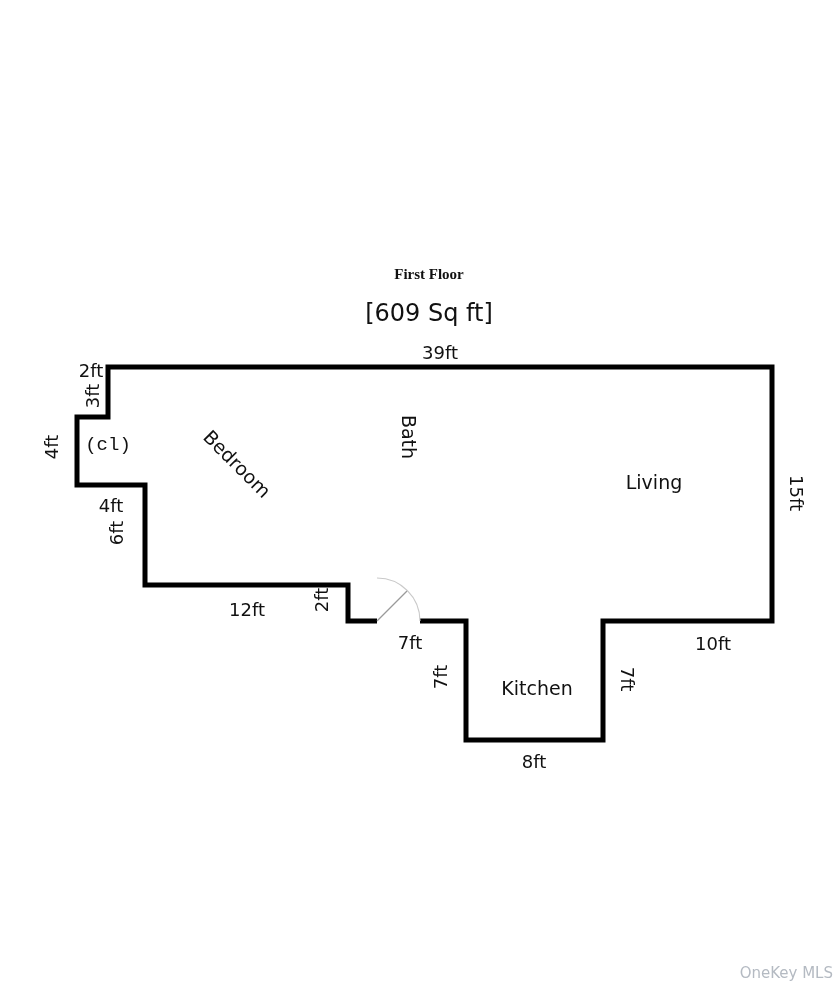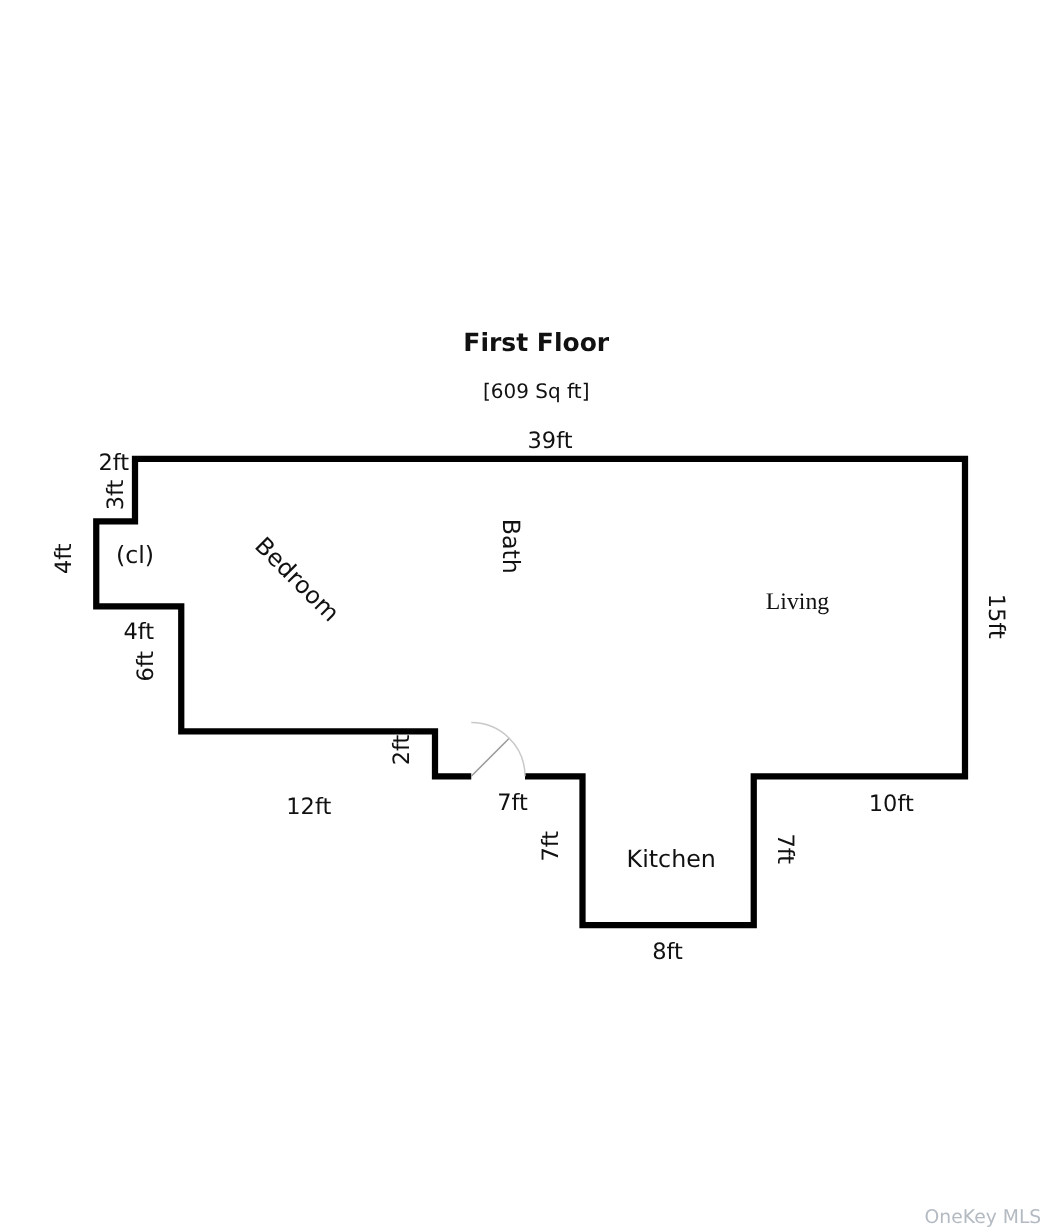--- a/index.html
+++ b/index.html
@@ -45,25 +45,26 @@
     font-size: 18px;
     line-height: 1;
   }
   .room {
     font-size: 19px;
   }
   .rccw { transform: translate(-50%, -50%) rotate(-90deg); }
   .rcw  { transform: translate(-50%, -50%) rotate(90deg); }
   .rdiag { transform: translate(-50%, -50%) rotate(45deg); }
   .title {
-    font-size: 20px;
+    font-size: 15px;
     font-weight: bold;
+    font-family: Liberation Serif, serif;
   }
   .subtitle {
-    font-size: 16px;
+    font-size: 24px;
   }
   .watermark {
     position: absolute;
     right: 6px;
     top: 964px;
     font-size: 15px;
     color: var(--watermark, #b4bac2);
     white-space: nowrap;
   }
 </style>
@@ -80,30 +81,30 @@
     <path class="door-arc" d="M377 578 A43 43 0 0 1 420 621"></path>
     <path class="door-leaf" d="M377 621 L407 591"></path>
   </svg>
 
   <div class="lbl" style="left:440px; top:353px;">39ft</div>
   <div class="lbl" style="left:91px; top:371px;">2ft</div>
   <div class="lbl rccw" style="left:93px; top:396px;">3ft</div>
   <div class="lbl rccw" style="left:52px; top:447px;">4ft</div>
   <div class="lbl" style="left:111px; top:506px;">4ft</div>
   <div class="lbl rccw" style="left:117px; top:533px;">6ft</div>
-  <div class="lbl" style="left:247px; top:610px;margin-top:36px;">12ft</div>
+  <div class="lbl" style="left:247px; top:610px;">12ft</div>
   <div class="lbl rccw" style="left:322px; top:600px;">2ft</div>
   <div class="lbl" style="left:410px; top:643px;">7ft</div>
   <div class="lbl rccw" style="left:441px; top:677px;">7ft</div>
   <div class="lbl" style="left:534px; top:762px;">8ft</div>
   <div class="lbl rcw" style="left:627px; top:679px;">7ft</div>
   <div class="lbl" style="left:713px; top:644px;">10ft</div>
   <div class="lbl rcw" style="left:796px; top:493px;">15ft</div>
 
-  <div class="lbl room" style="left:108px; top:445px;">(cl)</div>
+  <div class="lbl room" style="left:108px; top:445px;font-family:Liberation Mono, monospace;">(cl)</div>
   <div class="lbl room rdiag" style="left:237px; top:464px;">Bedroom</div>
   <div class="lbl room rcw" style="left:408px; top:437px;">Bath</div>
-  <div class="lbl room" style="left:638px; top:482px;font-family:Liberation Serif, serif;">Living</div>
+  <div class="lbl room" style="left:654px; top:482px;">Living</div>
   <div class="lbl room" style="left:537px; top:671px;margin-top:17px;">Kitchen</div>
 
   <div class="watermark">OneKey MLS</div>
 
 </div>
 
 </body></html>

